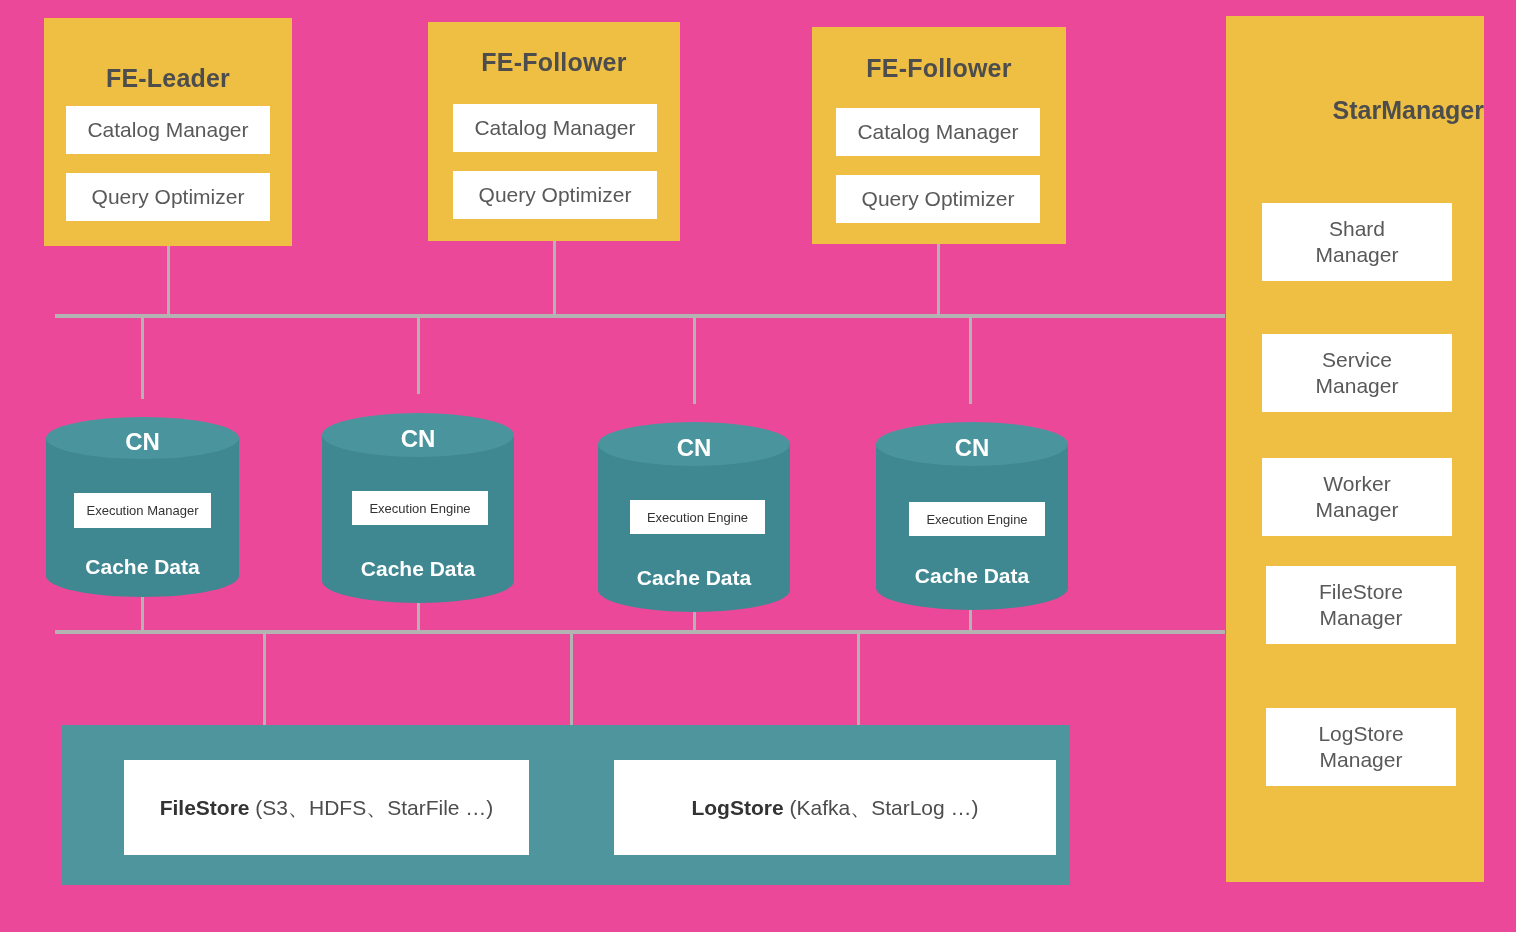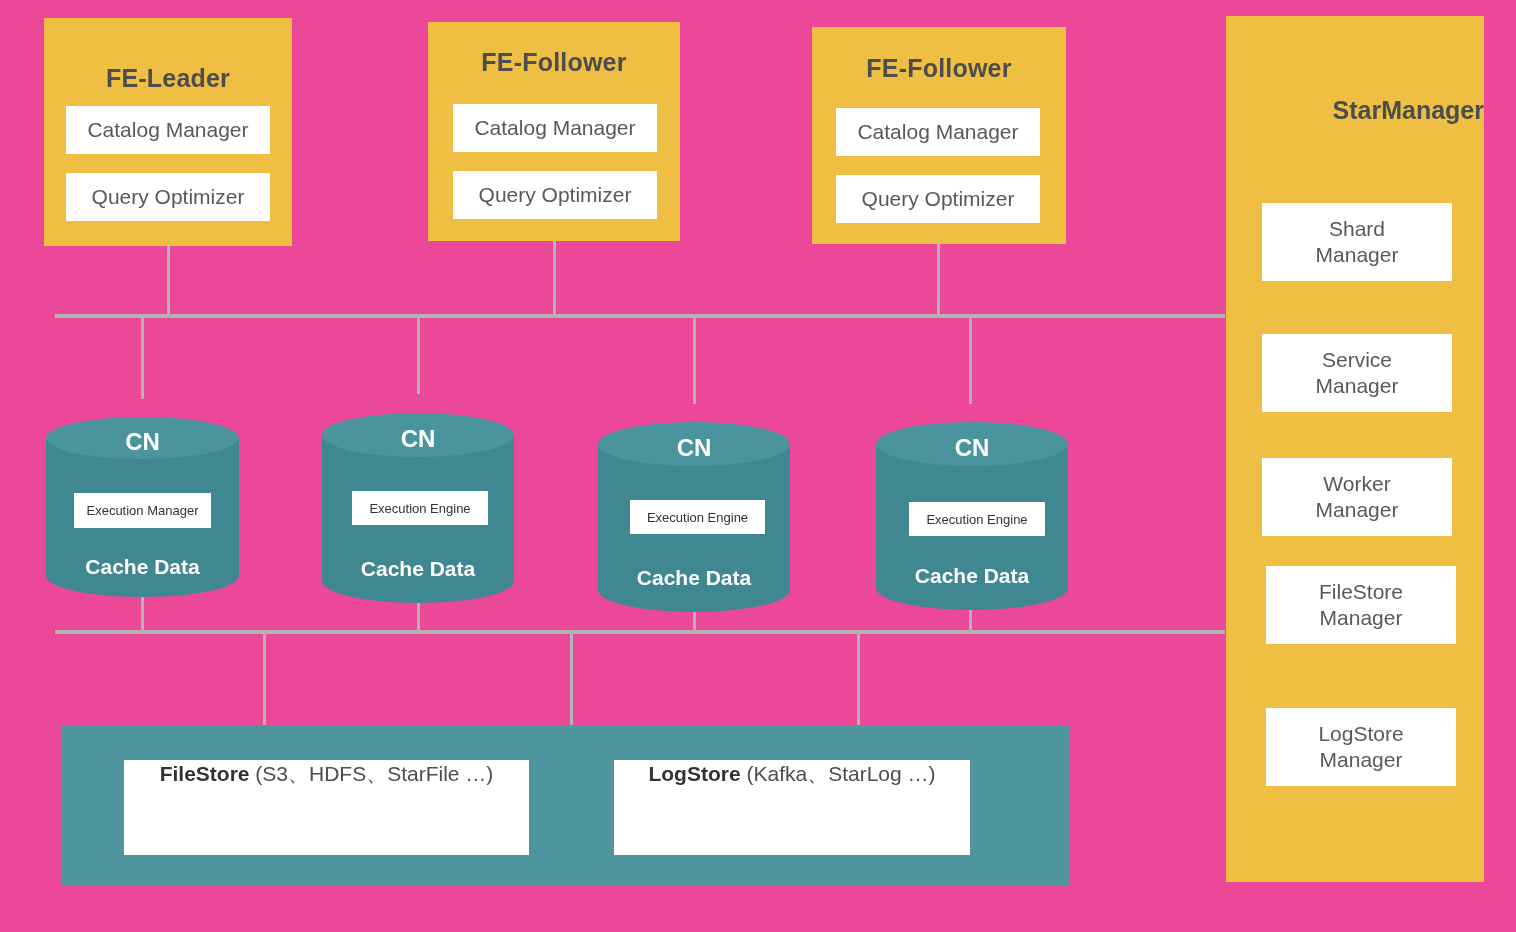--- a/index.html
+++ b/index.html
@@ -137,20 +137,21 @@
   
   .storage-bar {
     position: absolute;
     background: #4f959e;
     box-sizing: border-box;
   }
   .store-card {
     position: absolute;
     background: #ffffff;
     display: flex;
+    align-items: center;
     justify-content: center;
     box-sizing: border-box;
   }
   .store-text {
     font-size: 21px;
     color: #4d4d4d;
     white-space: nowrap;
   }
   .store-text b {
     color: #333333;
@@ -257,20 +258,20 @@
     <div class="cn-engine" style="left:33px; top:80px; width:136px; height:34px;">Execution Engine</div>
     <div class="cn-cache" style="top:142px;">Cache Data</div>
   </div>
 
   <div class="storage-bar" style="left:62px; top:725px; width:1008px; height:160px;">
     <div class="store-card" style="left:62px; top:35px; width:405px; height:95px;">
       <span class="store-text">
         <b>FileStore</b><span> (S3、HDFS、StarFile …)</span>
       </span>
     </div>
-    <div class="store-card" style="left:552px; top:35px; width:356px; height:95px;">
+    <div class="store-card" style="left:552px; top:35px; width:442px; height:95px;">
       <span class="store-text">
         <b>LogStore</b><span> (Kafka、StarLog …)</span>
       </span>
     </div>
   </div>
 
 </div>
 
 </body></html>

